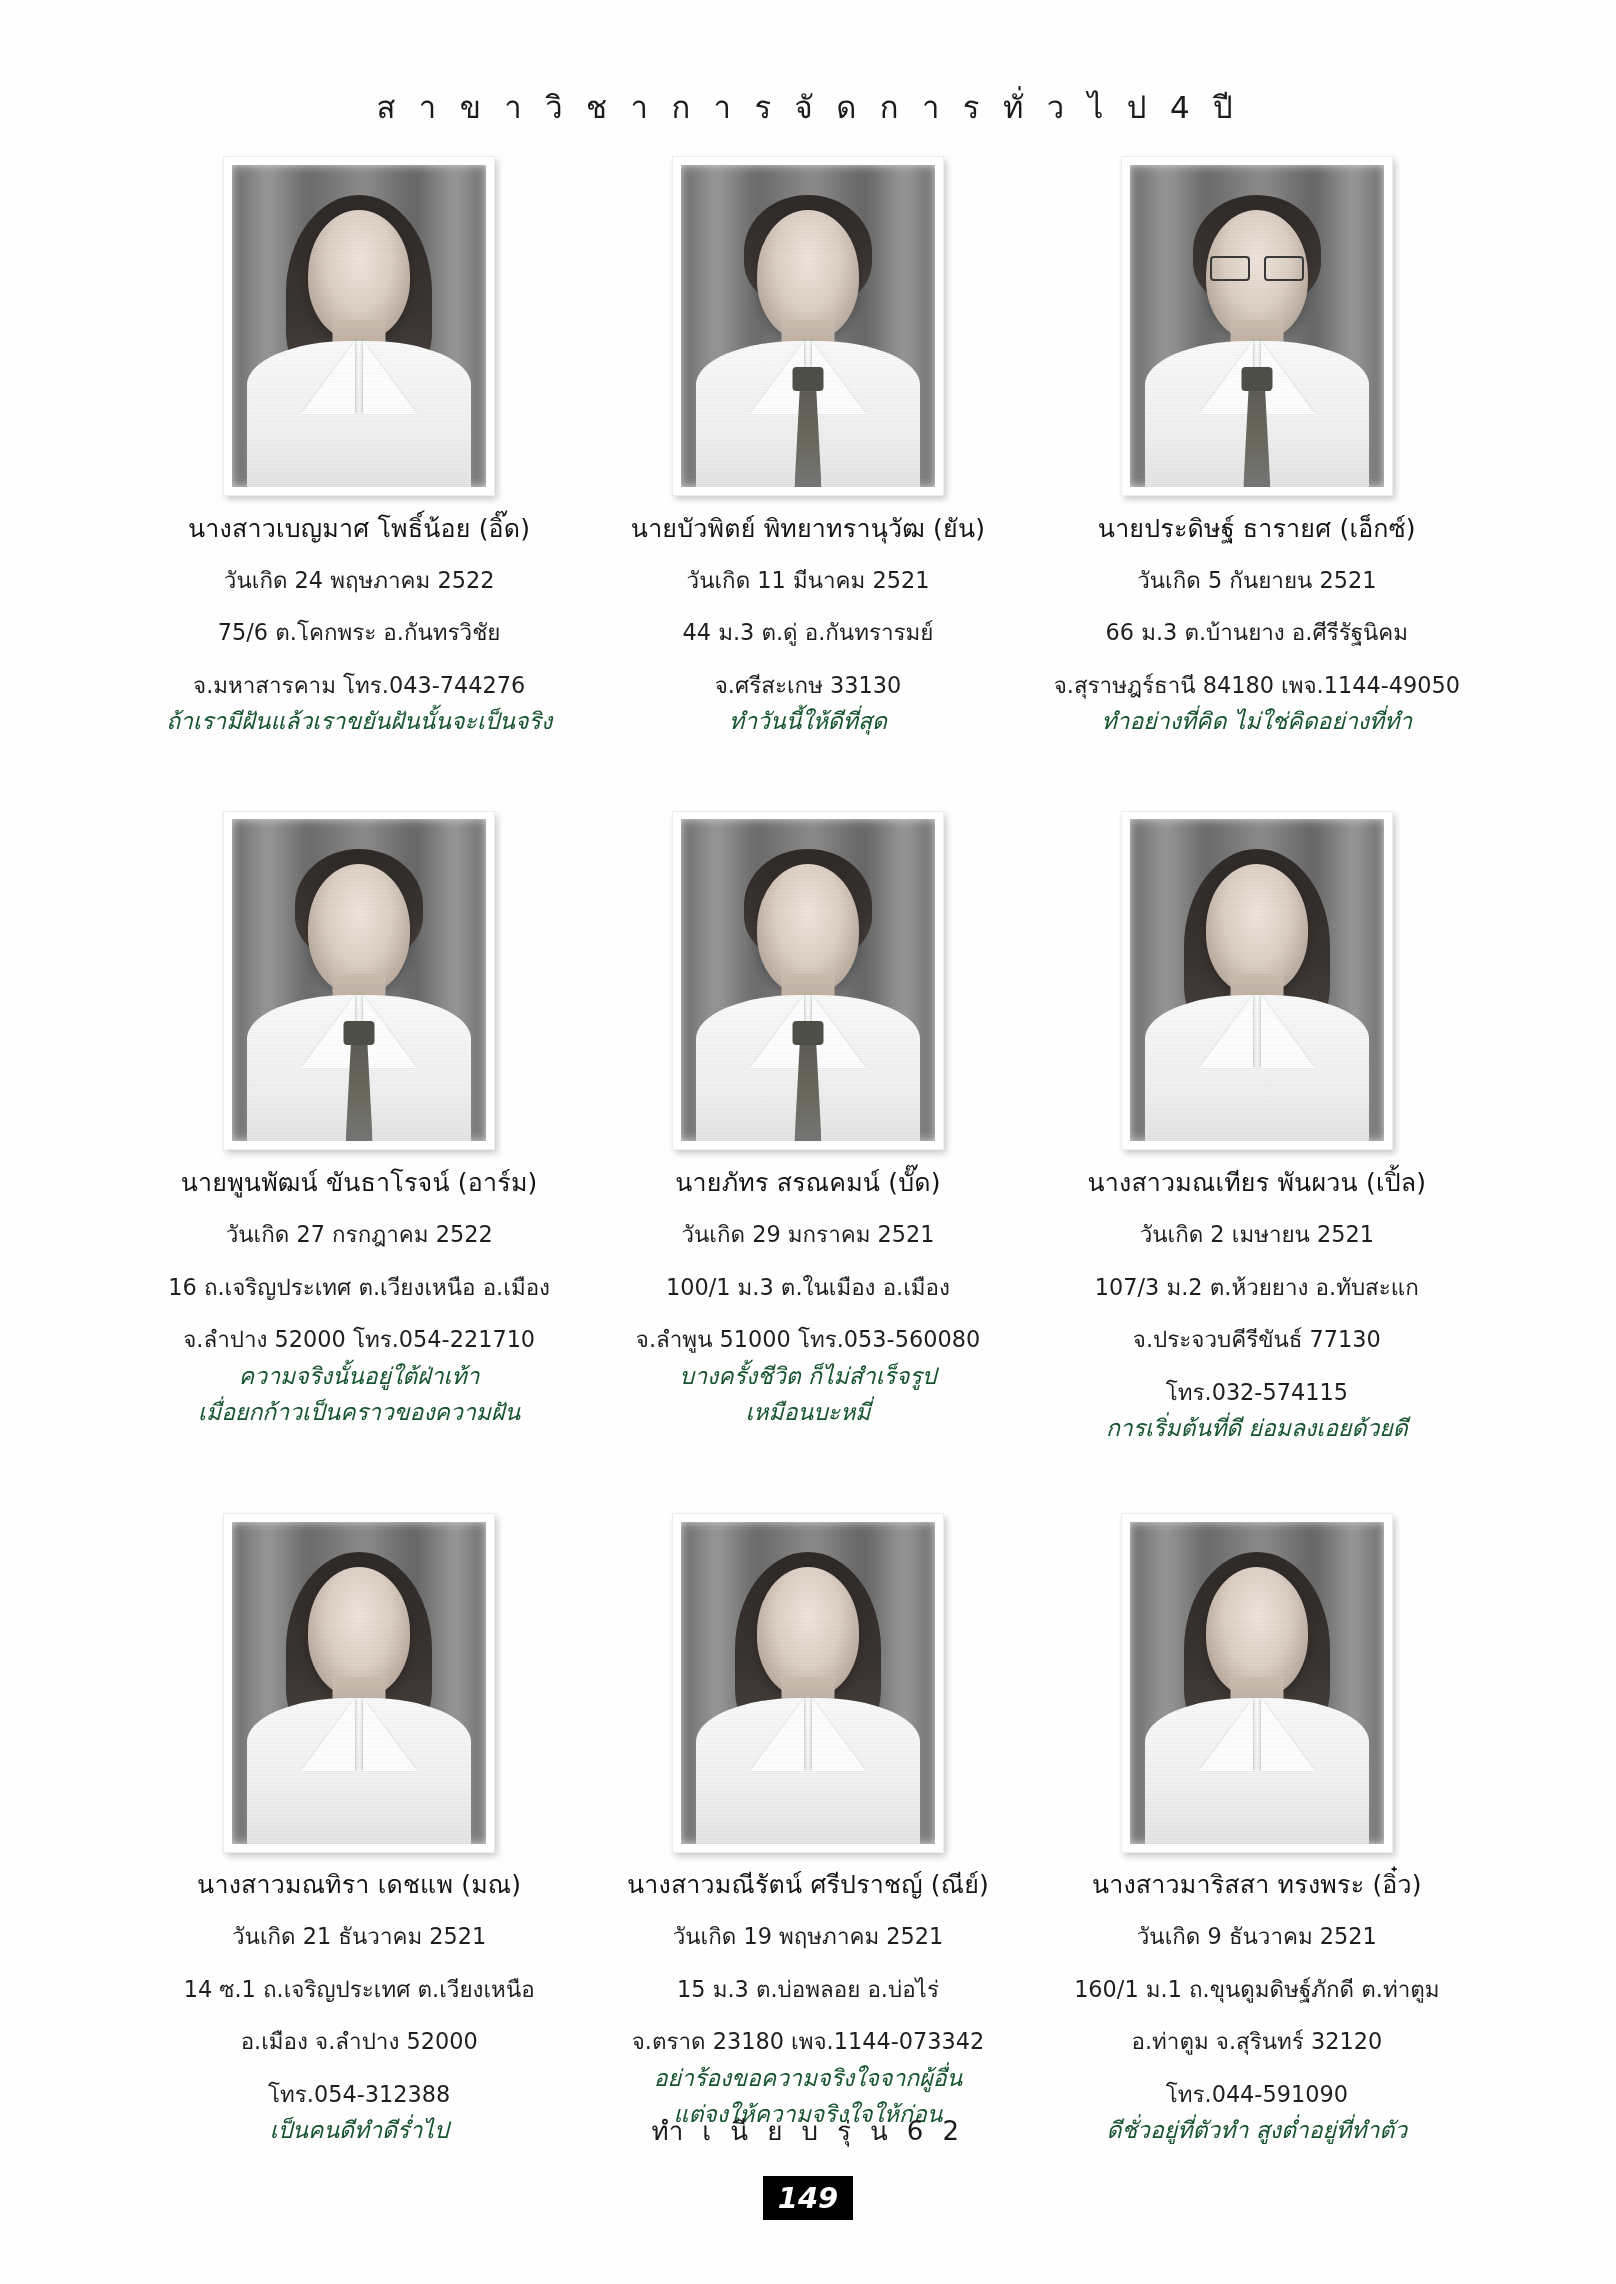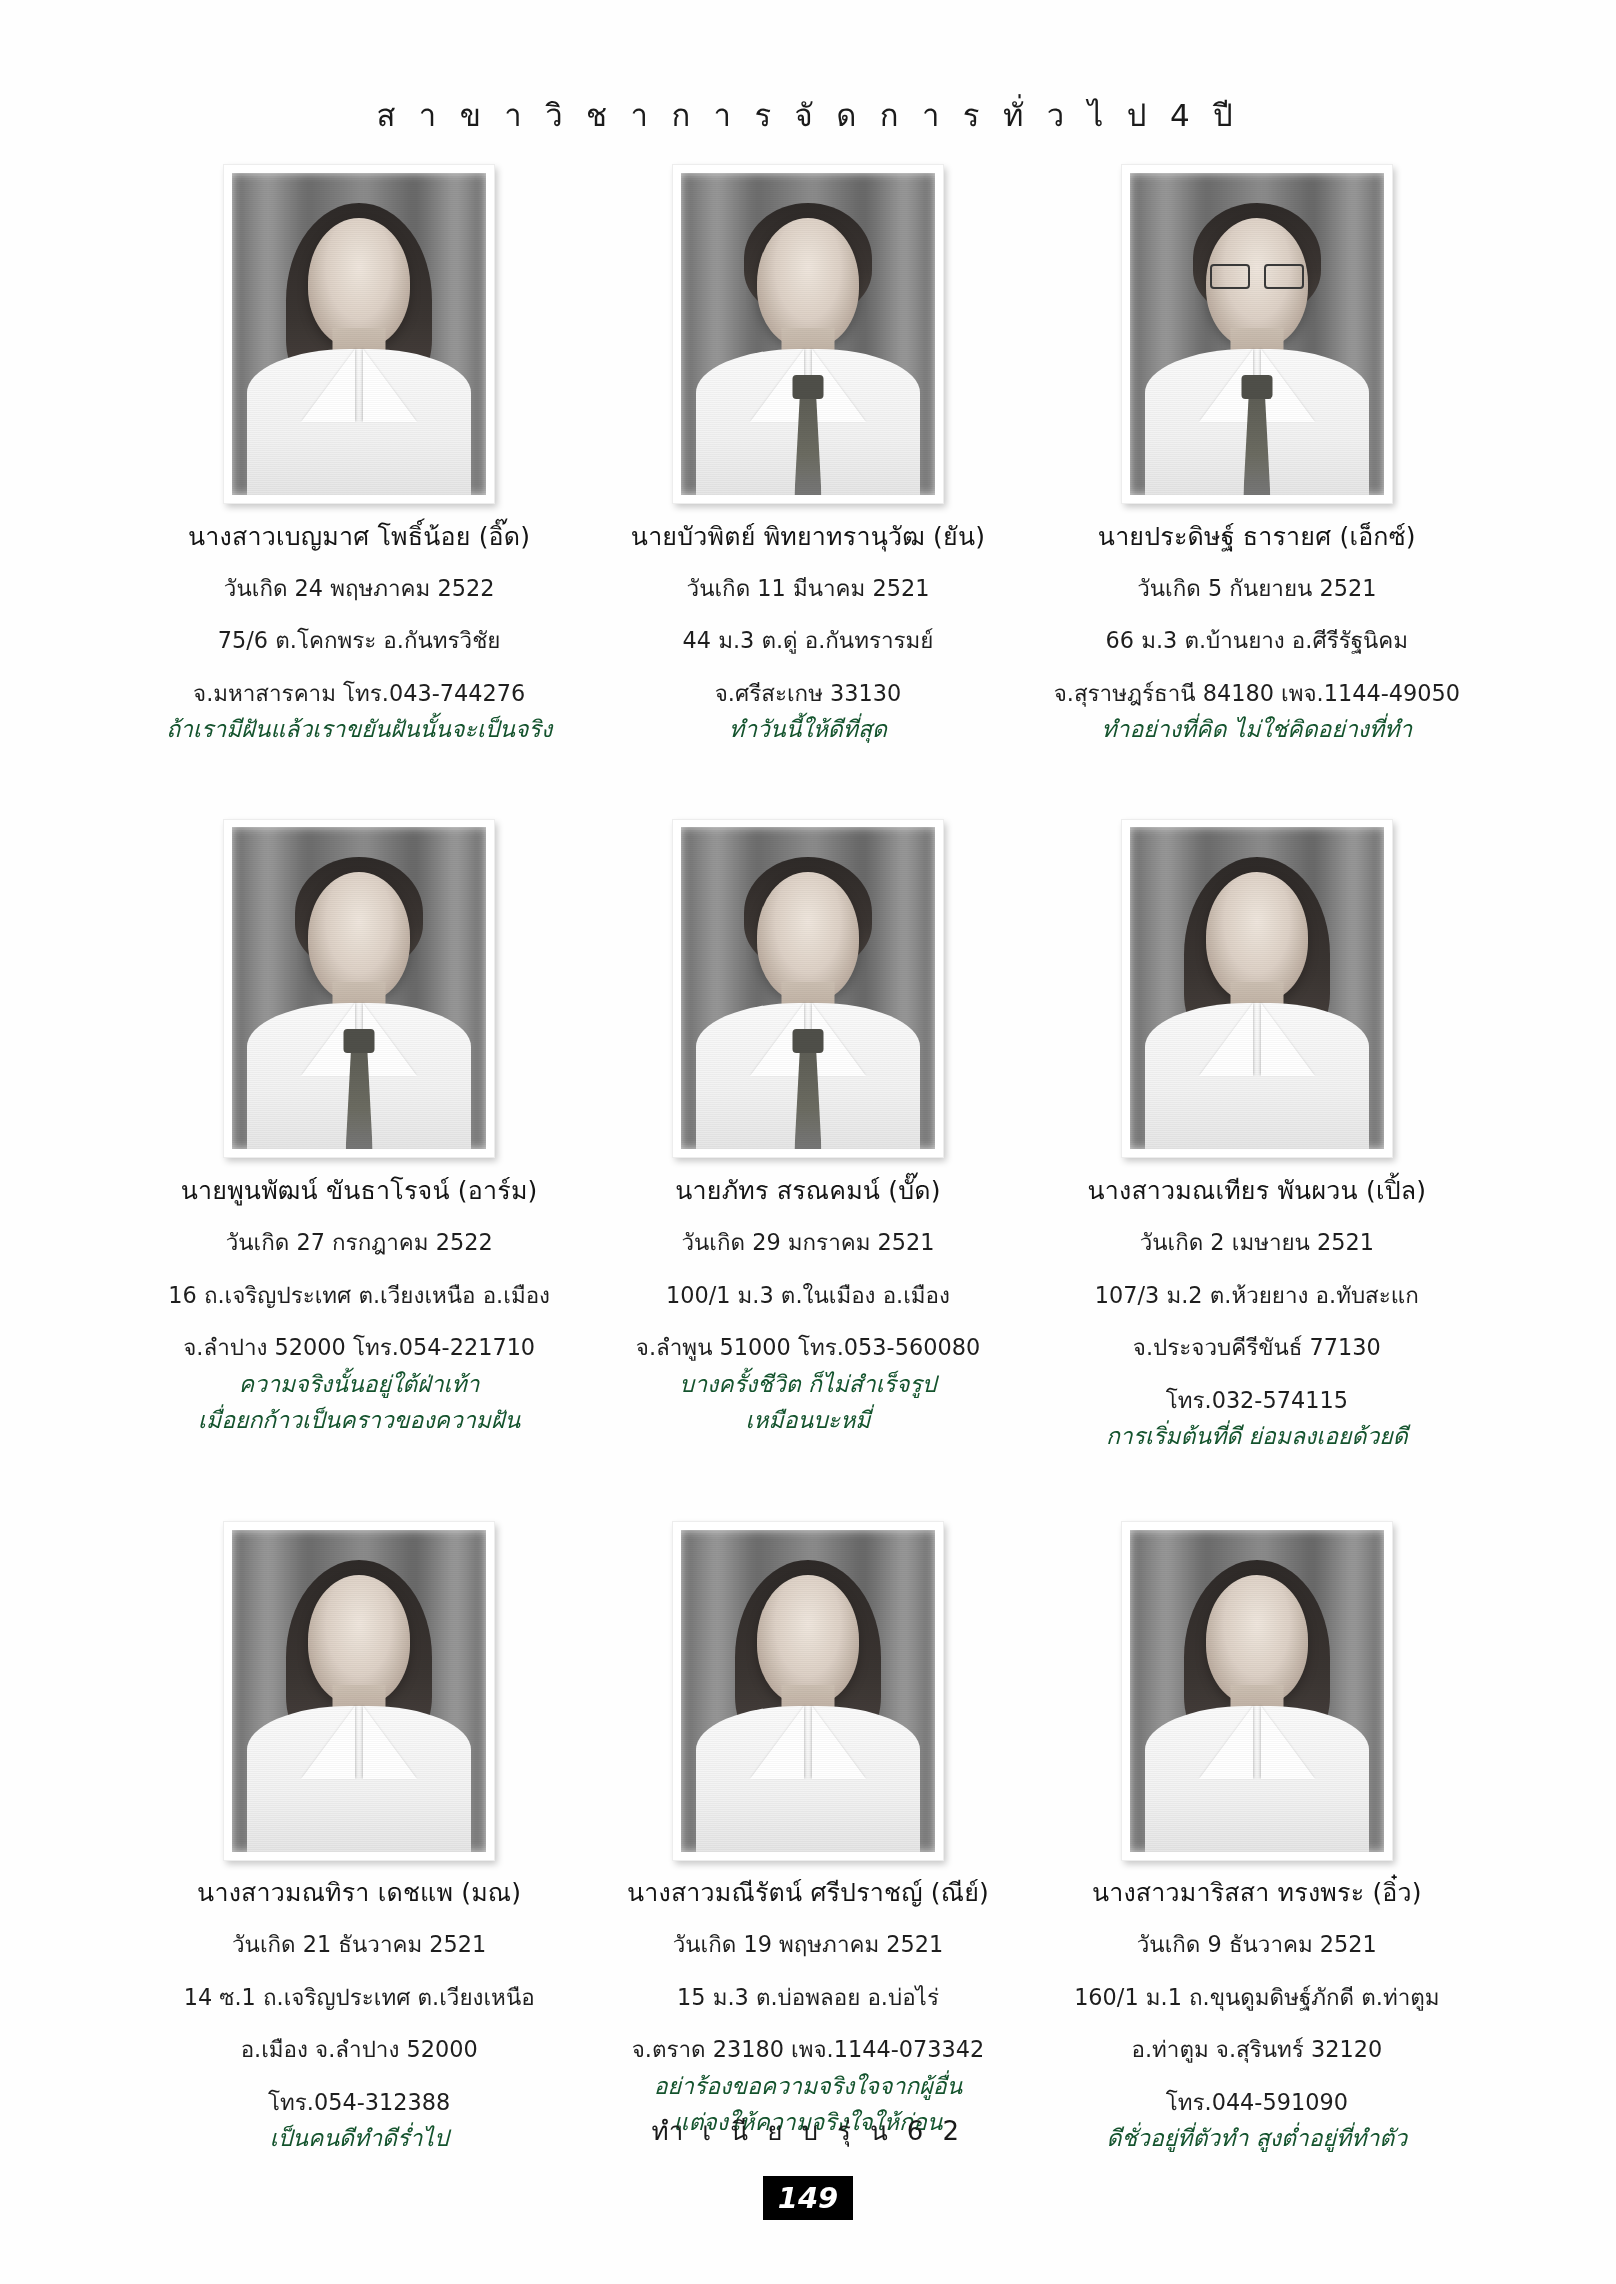--- a/index.html
+++ b/index.html
@@ -12,21 +12,21 @@
     height: 2284px;
     font-family: "DejaVu Sans", sans-serif;
     color: #1a1a1a;
     position: relative;
     overflow: hidden;
   }
   .page {
     width: 1616px;
     height: 2284px;
     box-sizing: border-box;
-    padding: 8px;
+    padding: 0;
     position: relative;
     background: #fefefe;
   }
 
   
   .page-header {
     text-align: center;
     padding-top: 82px;
     letter-spacing: 6.8px;
     font-size: 31px;

